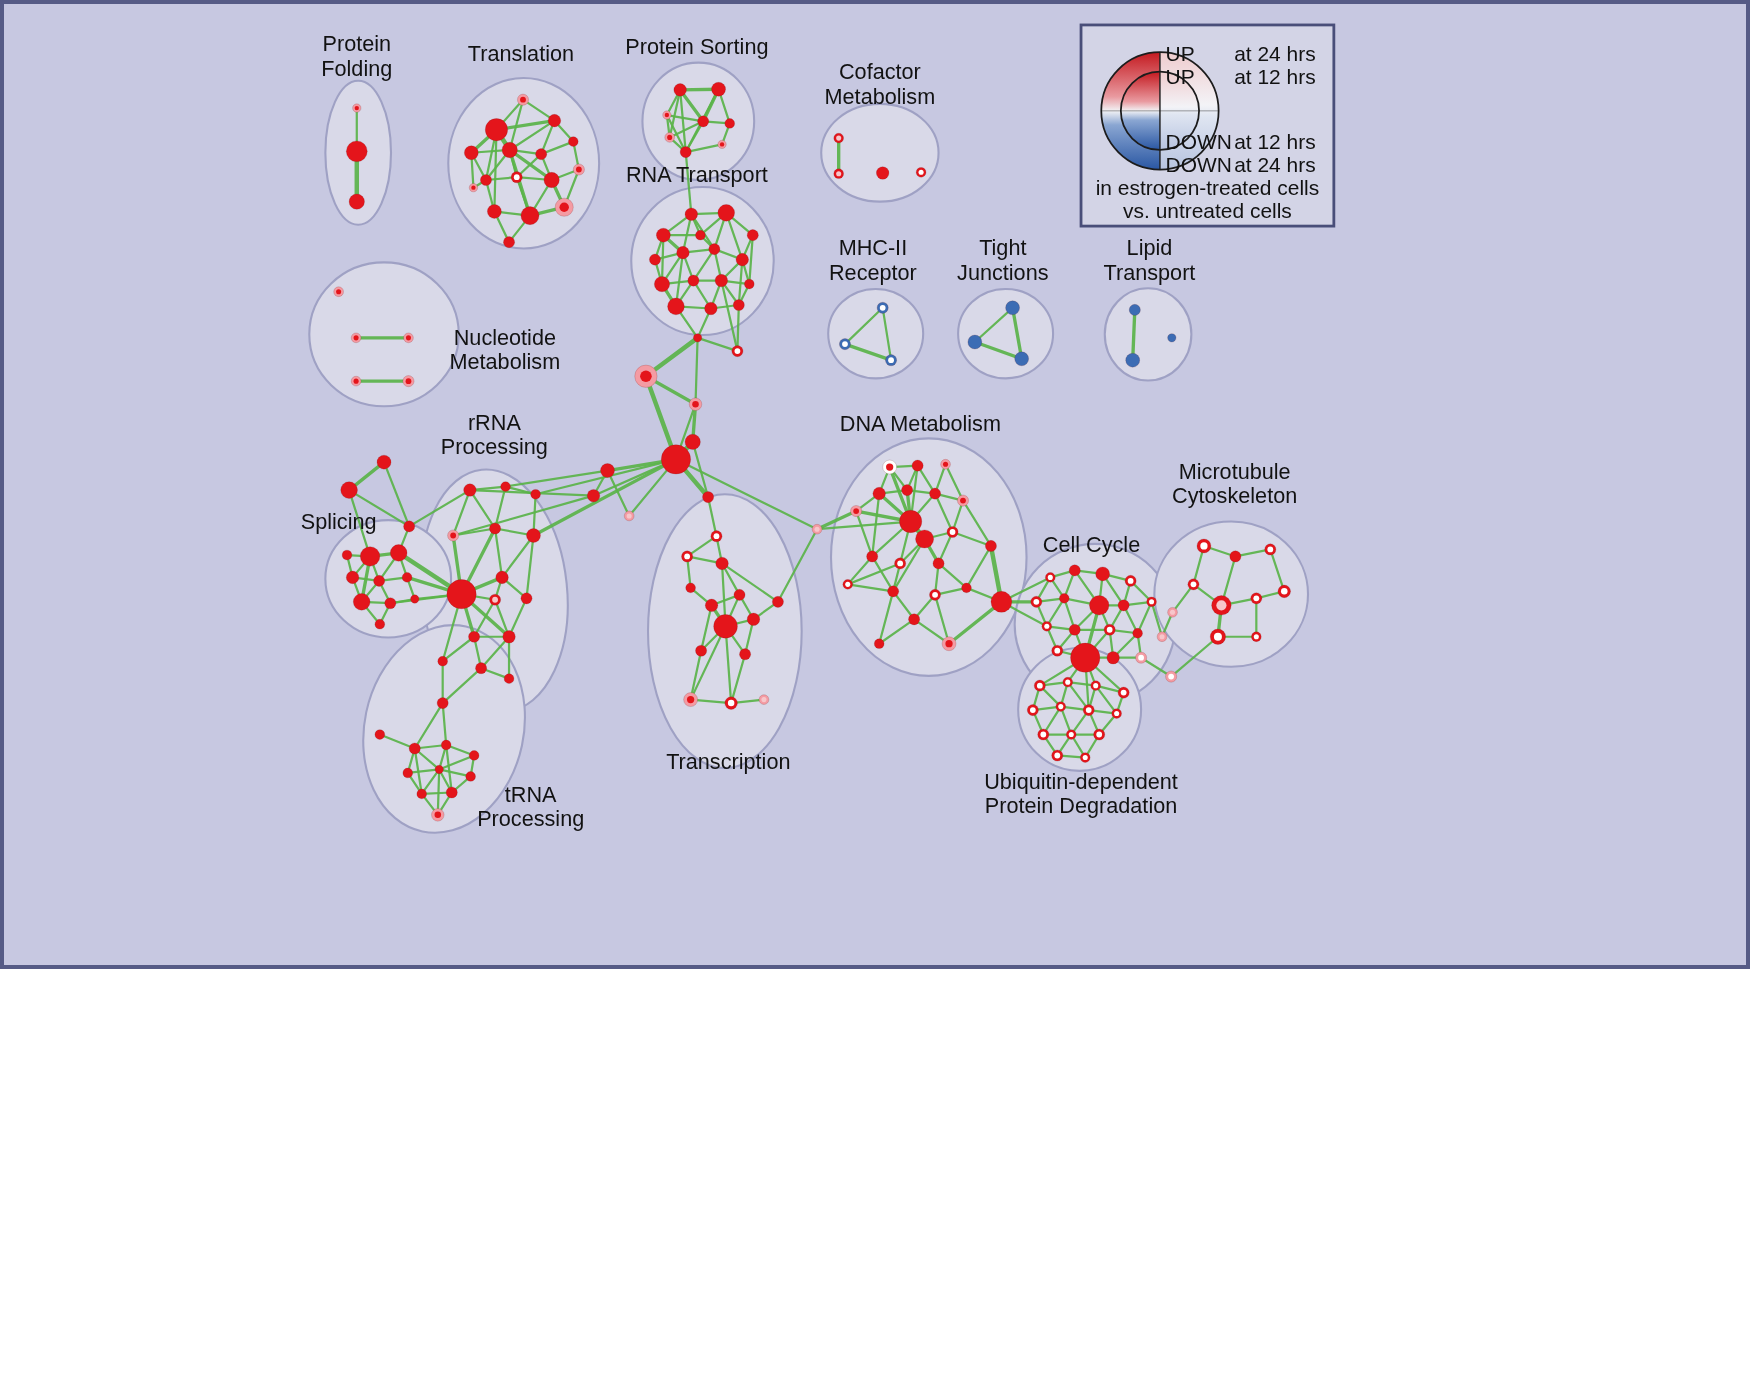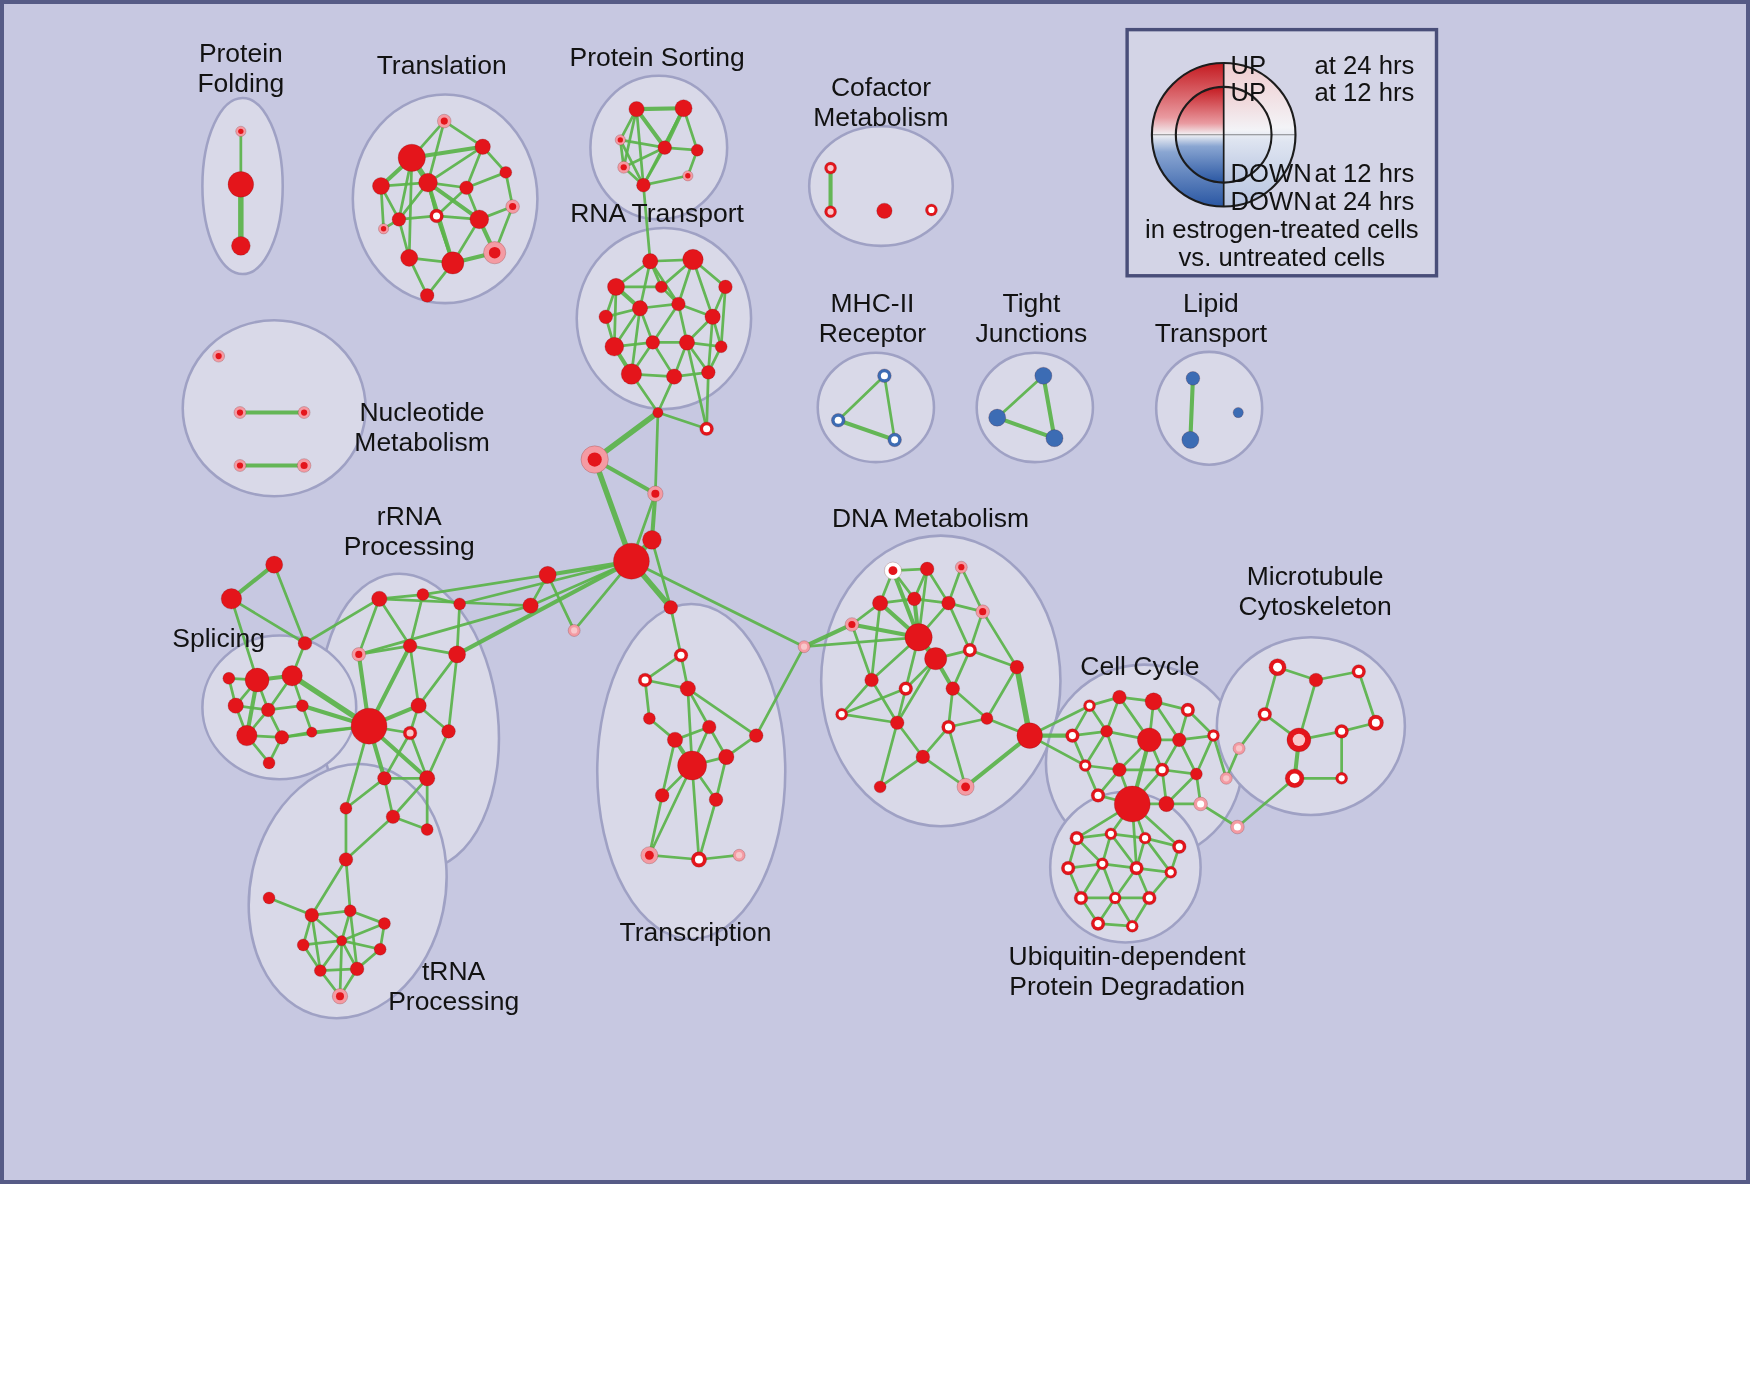--- a/index.html
+++ b/index.html
@@ -1,17 +1,17 @@
 <!DOCTYPE html>
 <html><head>
 <meta charset="utf-8">
 <style>
   html,body{margin:0;padding:0;background:#ffffff;}
   .frame{
-    width:1750px;height:1184px;position:relative;box-sizing:border-box;
+    width:1750px;height:969px;position:relative;box-sizing:border-box;
     background:#c7c8e1;border:4px solid #565b86;overflow:hidden;
     font-family:"Liberation Sans", sans-serif;
   }
   svg{position:absolute;inset:0;width:100%;height:100%;}
   .clabel{
     font-family:"Liberation Sans", sans-serif;
     font-size:31px;fill:#121212;
   }
   .ltext{
     font-family:"Liberation Sans", sans-serif;

